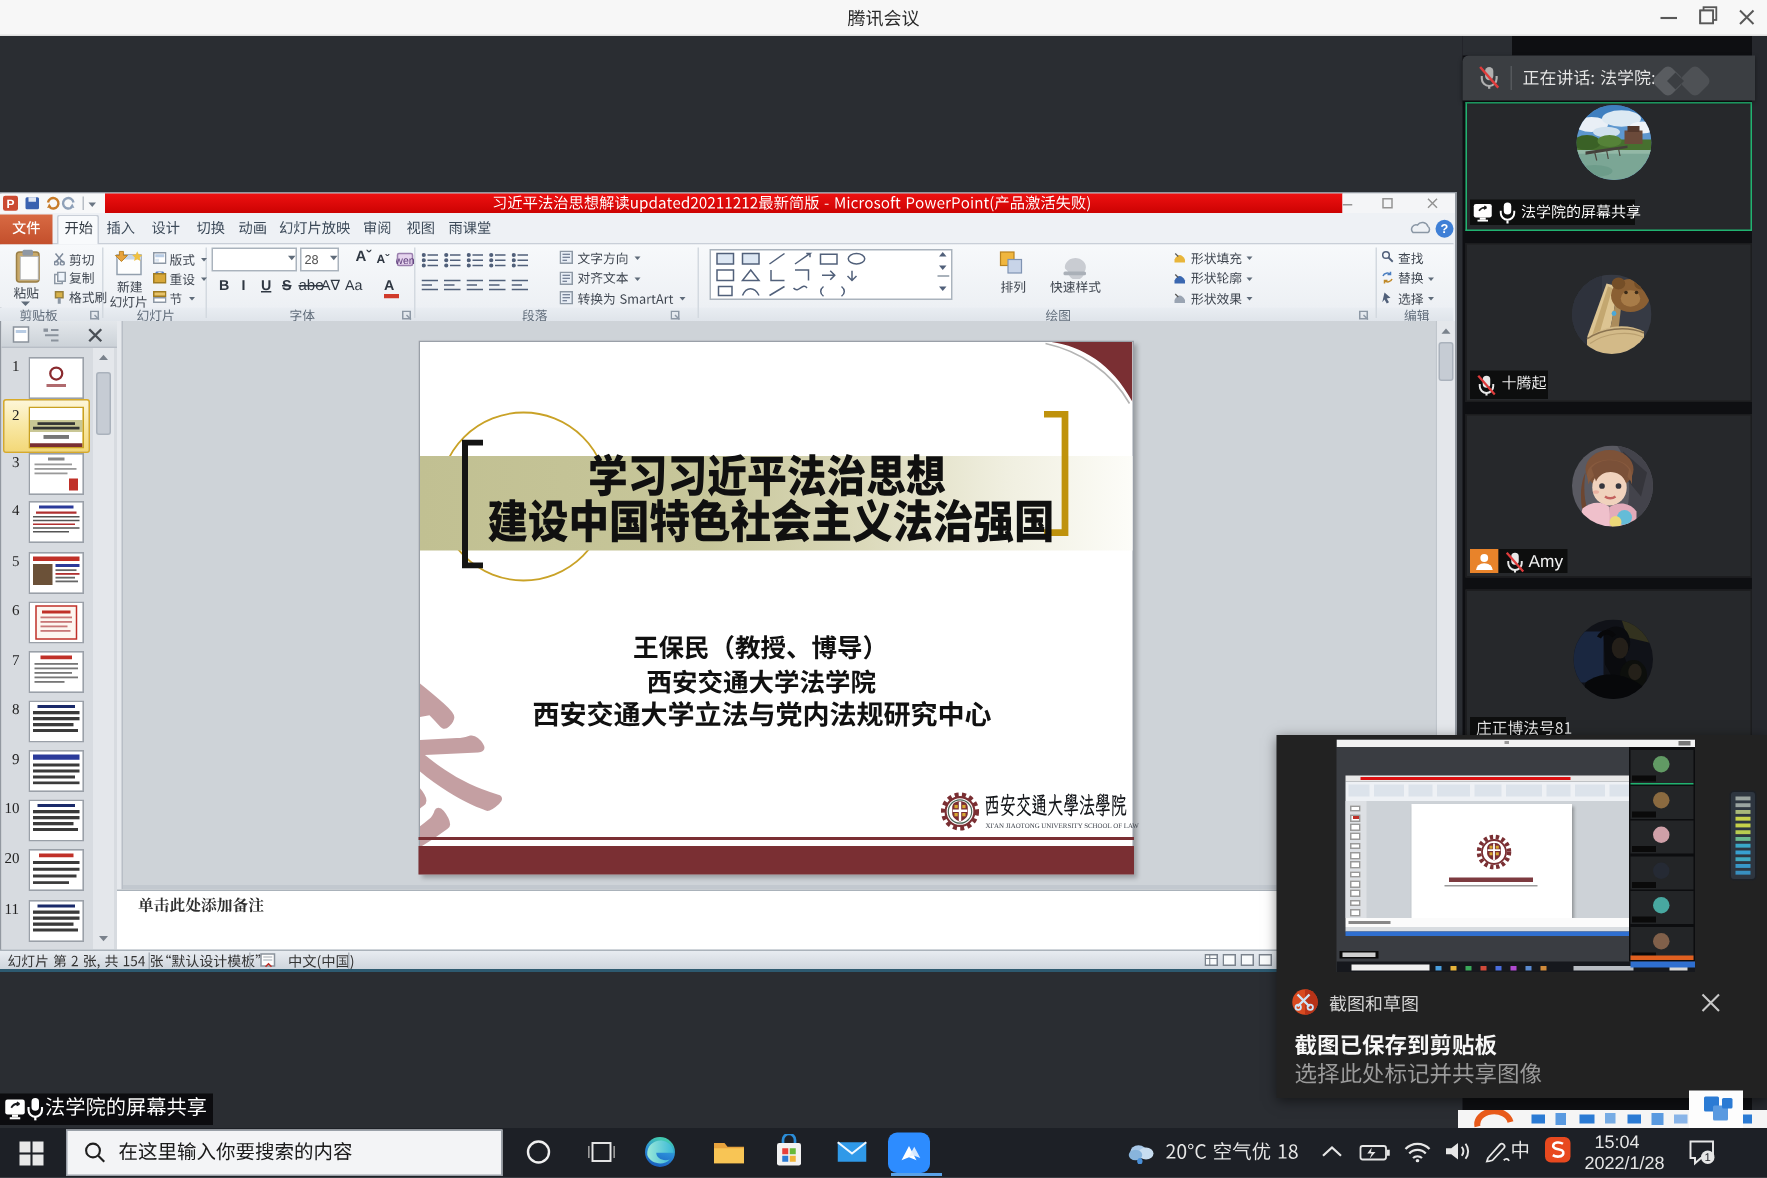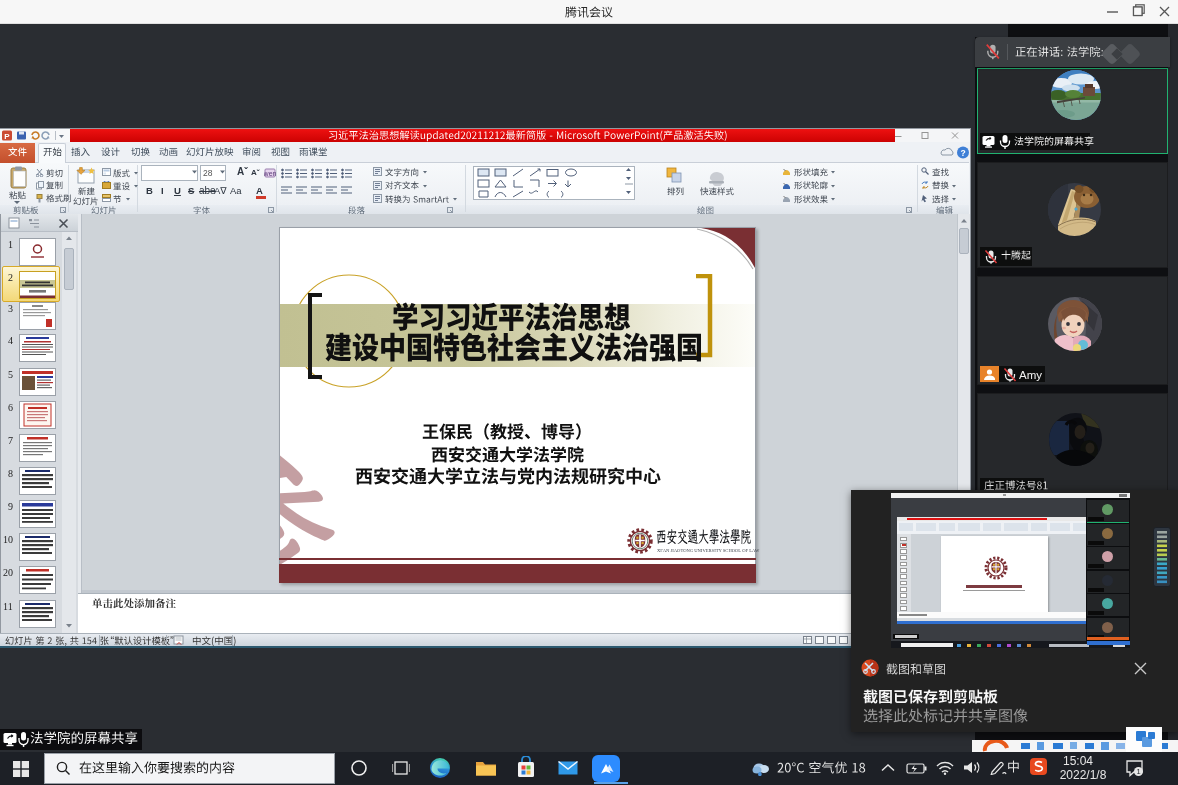--- a/index.html
+++ b/index.html
@@ -1105,18 +1105,18 @@
 <path d="M13.5 13.5 c1.5-1.5 3-1 3.5 0.5" fill="none" stroke="#e6e6e6" stroke-width="1.2"></path>
 </svg>
     <svg style="position:absolute;left:1007px;top:759.5px;overflow:visible" width="13" height="13.8">
       <path d="M6 0.5V2.8H1.2V9H2.2V8.2H6V12.5H7V8.2H10.7V9H11.7V2.8H7V0.5ZM2.2 7.3V3.8H6V7.3ZM10.7 7.3H7V3.8H10.7Z" fill="#e6e6e6"></path>
     </svg>
     <svg style="position:absolute;left:1029px;top:757px;" width="20" height="20" viewBox="0 0 20 20">
 <rect x="1" y="1" width="17" height="17" rx="4" fill="#e8491f"></rect>
 <path d="M13 5.5 c-2.5-1.5-6-1-6.5 1 c-0.4 1.8 1.8 2.3 3.4 2.6 c1.9 0.35 3.8 1 3.3 3 c-0.5 2.2-4.5 2.6-7 1" fill="none" stroke="#fff" stroke-width="1.7"></path>
 </svg>
     <div style="position:absolute;left:1078px;top:755px;font-family:'Liberation Sans',sans-serif;font-size:12px;font-weight:normal;color:#e6e6e6;white-space:nowrap;line-height:1;transform:translateX(-50%);">15:04</div>
-    <div style="position:absolute;left:1083px;top:769px;font-family:'Liberation Sans',sans-serif;font-size:12px;font-weight:normal;color:#e6e6e6;white-space:nowrap;line-height:1;transform:translateX(-50%);">2022/1/8</div>
+    <div style="position:absolute;left:1083px;top:769px;font-family:'Liberation Sans',sans-serif;font-size:12px;font-weight:normal;color:#e6e6e6;white-space:nowrap;line-height:1;transform:translateX(-50%);">2022/1/28</div>
     <svg style="position:absolute;left:1124px;top:758px;" width="24" height="20" viewBox="0 0 24 20">
 <path d="M3 3 h15 v11 h-8 l-4 3.5 v-3.5 h-3z" fill="none" stroke="#e6e6e6" stroke-width="1.3"></path>
 <circle cx="14.5" cy="13.5" r="4.5" fill="#e6e6e6"></circle>
 <text x="14.5" y="16.3" font-size="7.5" font-family="Liberation Sans" fill="#1d2026" text-anchor="middle">1</text>
 </svg>
   </div>
 </body></html>

